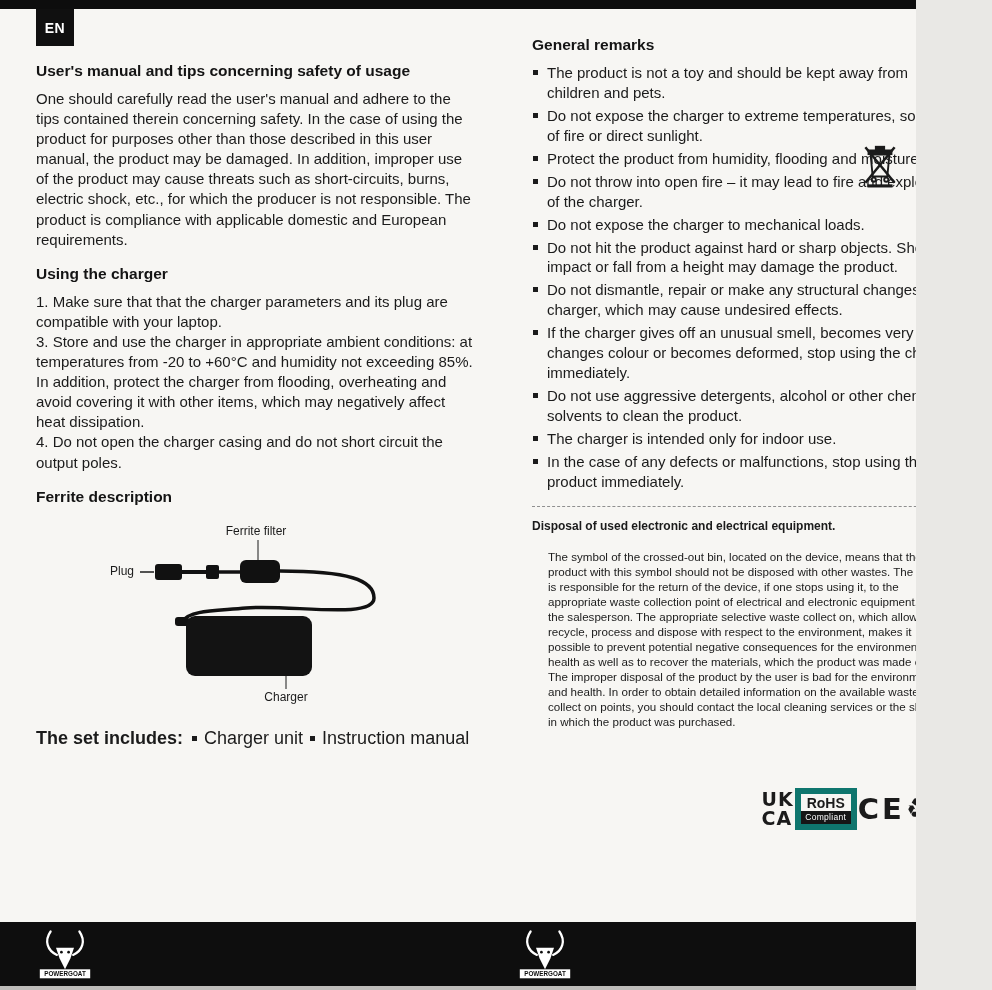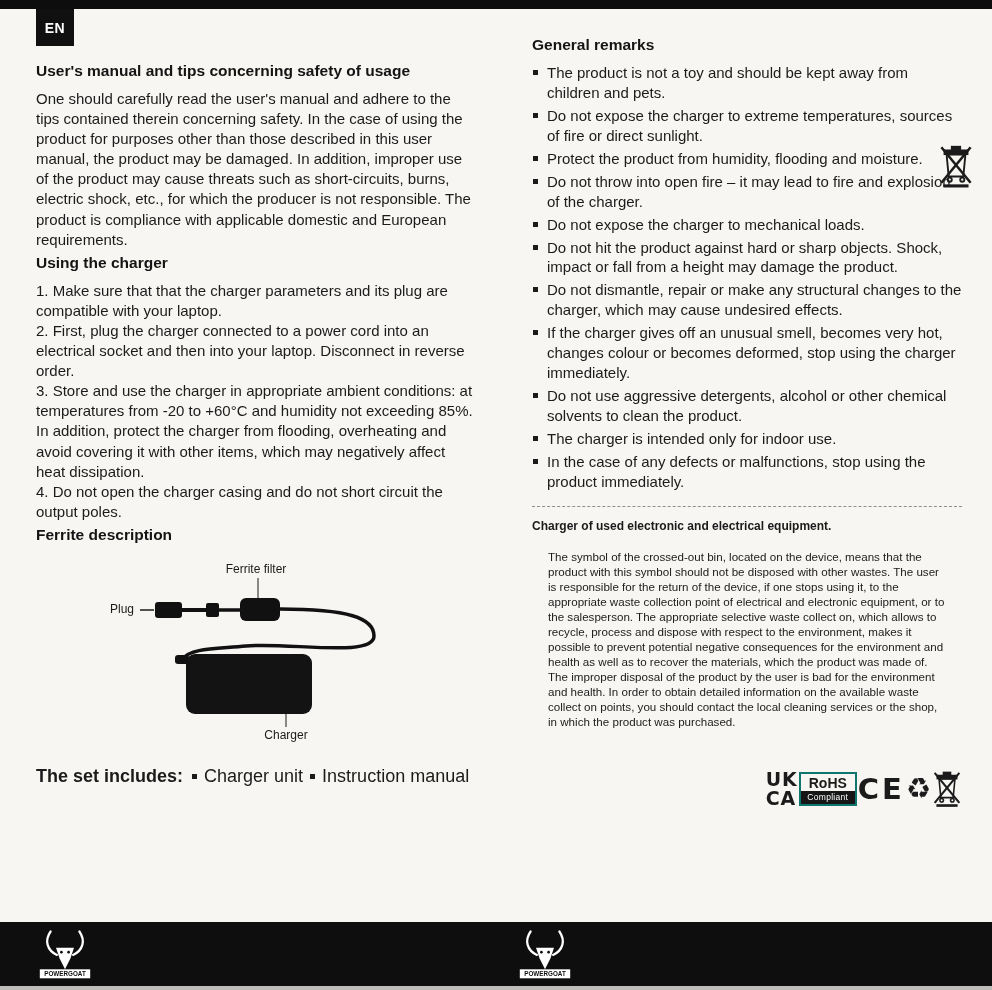--- a/index.html
+++ b/index.html
@@ -4,47 +4,47 @@
 <style>
   * { box-sizing: border-box; }
   html,body { margin:0; padding:0; }
   body {
     width:992px; height:990px;
     background:#e9e8e5;
     font-family:"Liberation Sans", sans-serif;
     color:#1b1b1b;
   }
   .page {
-    position:relative; width:992px; height:990px;
+    position:relative; width:916px; height:990px;
     background:#f7f6f3; overflow:hidden;
   }
   .topbar { position:absolute; top:0; left:0; right:0; height:9px; background:#0d0d0d; }
   .en-badge {
     position:absolute; left:36px; top:9px; width:38px; height:37px;
     background:#101010; color:#fff; font-weight:bold; font-size:14px;
     display:flex; align-items:center; justify-content:center; letter-spacing:0.5px;
   }
   .col-left  { position:absolute; left:36px;  top:62px; width:438px; }
   .col-right { position:absolute; left:532px; top:36px; width:430px; }
   h2 { font-size:15.5px; font-weight:700; margin:0 0 9px; color:#141414; }
-  .mt { margin-top:4px; }
+  .mt { margin-top:15px; }
   .body { font-size:15px; line-height:1.34; margin:0; }
   ul.remarks { list-style:none; margin:6px 0 0; padding:0; }
   ul.remarks li {
     position:relative; padding-left:15px; font-size:15px; line-height:1.33; margin-bottom:3px;
   }
   ul.remarks li::before {
     content:""; position:absolute; left:1px; top:7px; width:5px; height:5px; background:#1b1b1b;
   }
   .divider { border-top:1.5px dashed #8f8f8f; margin:14px 0 0; height:0; }
   .disposal-title { font-size:12px; font-weight:700; margin:12px 0 6px; }
   .disposal-body { font-size:11.6px; line-height:1.3; margin:16px; }
-  .marks { display:flex; align-items:center; justify-content:flex-end; gap:1px; margin-top:36px; }
+  .marks { display:flex; align-items:center; justify-content:flex-end; gap:1px; margin-top:56px; }
   .ukca { font-weight:800; font-size:19px; line-height:0.95; letter-spacing:1px; font-family:"DejaVu Sans",sans-serif; }
-  .rohs { border:2px solid #0f766e; text-align:center; min-width:58px; }
+  .rohs { border:6px solid #0f766e; text-align:center; min-width:58px; }
   .rohs-top { font-weight:700; font-size:14px; padding:1px 6px 0; }
   .rohs-bottom { background:#161616; color:#fff; font-size:8.5px; padding:1px 4px 2px; letter-spacing:0.3px; }
   .ce { font-size:29px; font-weight:700; letter-spacing:3px; font-family:"DejaVu Sans",sans-serif; }
   .recycle { font-size:28px; line-height:1; font-family:"DejaVu Sans",sans-serif; }
   .weee-top { position:absolute; right:18px; top:140px; }
   .diagram { position:relative; height:200px; margin-top:12px; }
   .diagram .lbl { position:absolute; font-size:12px; color:#1b1b1b; }
   .lbl-ferrite { left:150px; top:6px; width:140px; text-align:center; }
   .lbl-plug { left:74px; top:46px; }
   .lbl-charger { left:210px; top:172px; width:80px; text-align:center; }
@@ -82,21 +82,20 @@
       </g>
     </svg>
   </div>
 
   <main class="col-left">
     <h2>User's manual and tips concerning safety of usage</h2>
     <p class="body">One should carefully read the user's manual and adhere to the tips contained therein concerning safety. In the case of using the product for purposes other than those described in this user manual, the product may be damaged. In addition, improper use of the product may cause threats such as short-circuits, burns, electric shock, etc., for which the producer is not responsible. The product is compliance with applicable domestic and European requirements.</p>
 
     <h2 class="mt">Using the charger</h2>
     <p class="body">1. Make sure that that the charger parameters and its plug are compatible with your laptop.</p>
-    <p class="body">2. First, plug the charger connected to a power cord into an electrical socket and then into your laptop. Disconnect in reverse order.</p>
     <p class="body">3. Store and use the charger in appropriate ambient conditions: at temperatures from -20 to +60°C and humidity not exceeding 85%. In addition, protect the charger from flooding, overheating and avoid covering it with other items, which may negatively affect heat dissipation.</p>
     <p class="body">4. Do not open the charger casing and do not short circuit the output poles.</p>
 
     <h2 class="mt">Ferrite description</h2>
 
     <div class="diagram">
       <svg width="438" height="200" viewBox="0 0 438 200" style="position:absolute;left:0;top:0;">
 
         <line x1="222" y1="22" x2="222" y2="42" stroke="#1b1b1b" stroke-width="1"></line>
 
@@ -144,21 +143,21 @@
       <li>Do not hit the product against hard or sharp objects. Shock, impact or fall from a height may damage the product.</li>
       <li>Do not dismantle, repair or make any structural changes to the charger, which may cause undesired effects.</li>
       <li>If the charger gives off an unusual smell, becomes very hot, changes colour or becomes deformed, stop using the charger immediately.</li>
       <li>Do not use aggressive detergents, alcohol or other chemical solvents to clean the product.</li>
       <li>The charger is intended only for indoor use.</li>
       <li>In the case of any defects or malfunctions, stop using the product immediately.</li>
     </ul>
 
     <div class="divider"></div>
 
-    <h3 class="disposal-title">Charger of used electronic and electrical equipment.</h3>
+    <h3 class="disposal-title">Disposal of used electronic and electrical equipment.</h3>
     <p class="disposal-body">The symbol of the crossed-out bin, located on the device, means that the product with this symbol should not be disposed with other wastes. The user is responsible for the return of the device, if one stops using it, to the appropriate waste collection point of electrical and electronic equipment, or to the salesperson. The appropriate selective waste collect on, which allows to recycle, process and dispose with respect to the environment, makes it possible to prevent potential negative consequences for the environment and health as well as to recover the materials, which the product was made of. The improper disposal of the product by the user is bad for the environment and health. In order to obtain detailed information on the available waste collect on points, you should contact the local cleaning services or the shop, in which the product was purchased.</p>
 
     <div class="marks">
       <div class="ukca">
         <div>UK</div>
         <div>CA</div>
       </div>
       <div class="rohs">
         <div class="rohs-top">RoHS</div>
         <div class="rohs-bottom">Compliant</div>

